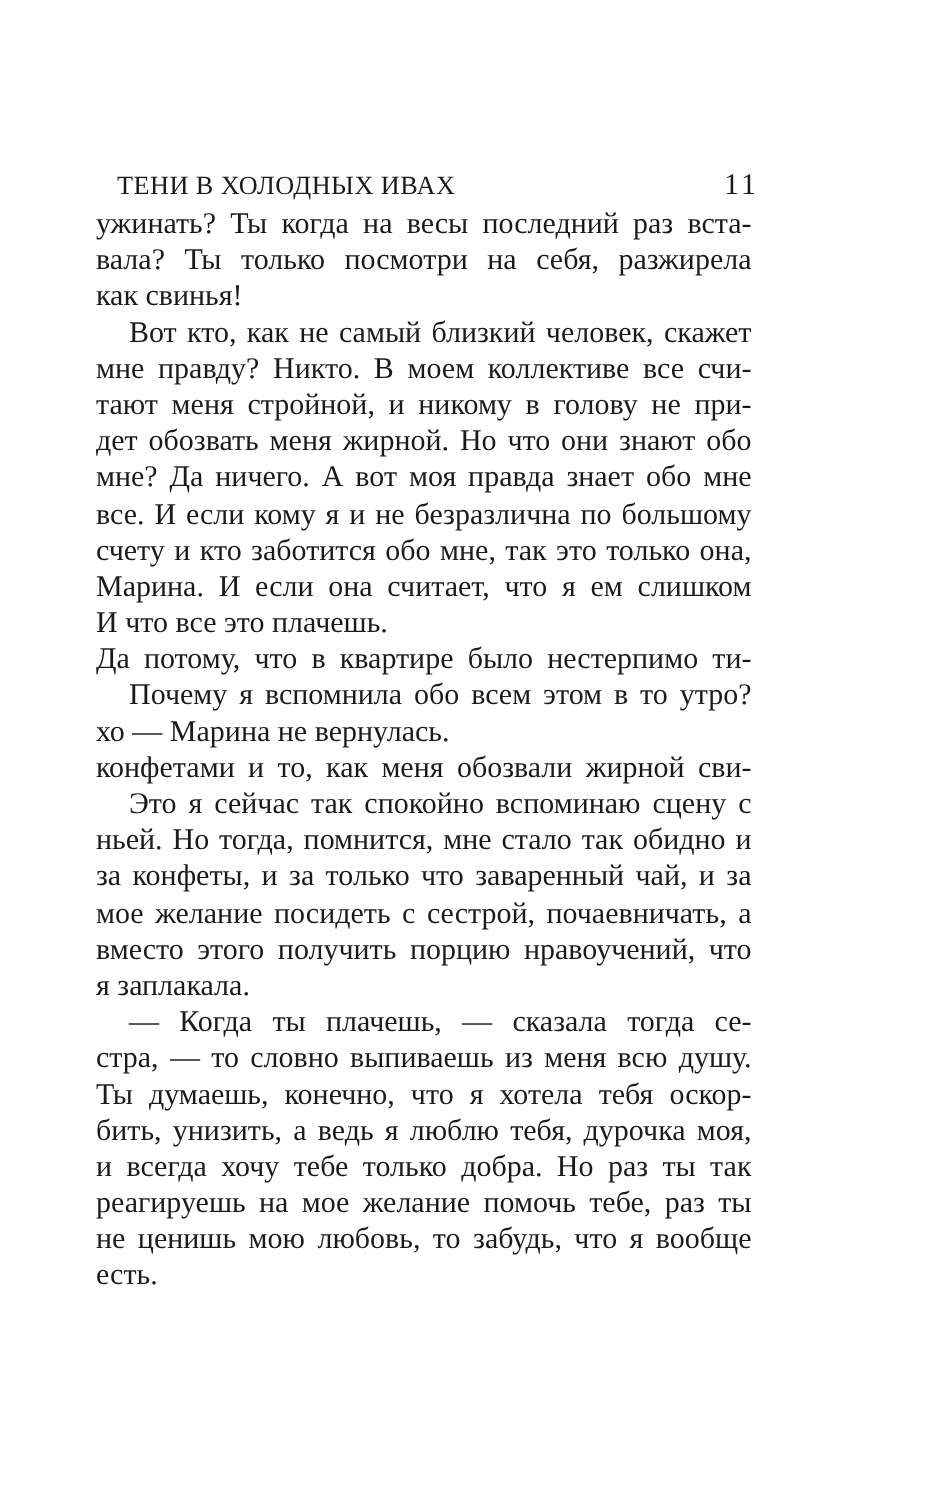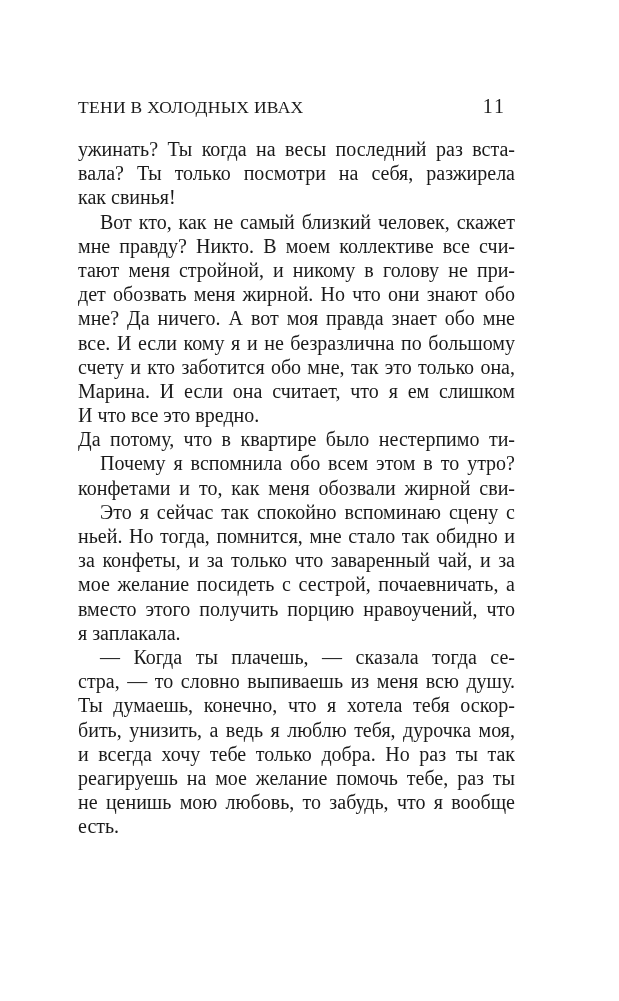--- a/index.html
+++ b/index.html
@@ -16,40 +16,40 @@
     position: relative;
     width: 619px;
     height: 1001px;
     background: #ffffff;
     color: #1a1a1a;
     font-family: "Liberation Serif", serif;
   }
   .header {
     position: absolute;
     left: 78px;
-    top: 85px;
+    top: 102px;
     width: 437px;
     display: flex;
     justify-content: space-between;
     align-items: baseline;
   }
   .running-title {
     font-size: 17.5px;
     letter-spacing: 0.3px;
     white-space: nowrap;
   }
   .page-number {
     font-size: 20px;
     letter-spacing: 2px;
     padding-right: 9px;
     margin-top: 10px;
   }
   .text-block {
     position: absolute;
-    left: 78px;
+    left: 64px;
     top: 137px;
     width: 437px;
     font-size: 20px;
     line-height: 24.2px;
   }
   .paragraph {
     margin: 0;
     padding: 0;
   }
   .line {
@@ -82,25 +82,26 @@
       </div>
       <div class="paragraph indent">
         <div class="line first">Вот кто, как не самый близкий человек, скажет</div>
         <div class="line">мне правду? Никто. В моем коллективе все счи-</div>
         <div class="line">тают меня стройной, и никому в голову не при-</div>
         <div class="line">дет обозвать меня жирной. Но что они знают обо</div>
         <div class="line">мне? Да ничего. А вот моя правда знает обо мне</div>
         <div class="line">все. И если кому я и не безразлична по большому</div>
         <div class="line">счету и кто заботится обо мне, так это только она,</div>
         <div class="line">Марина. И если она считает, что я ем слишком</div>
-        <div class="line last">И что все это вредно.</div>
+        <div class="line last">И что все это плачешь.</div>
       </div>
       <div class="paragraph indent">
         <div class="line">Да потому, что в квартире было нестерпимо ти-</div>
         <div class="line first">Почему я вспомнила обо всем этом в то утро?</div>
+        <div class="line last">хо — Марина не вернулась.</div>
       </div>
       <div class="paragraph indent">
         <div class="line">конфетами и то, как меня обозвали жирной сви-</div>
         <div class="line first">Это я сейчас так спокойно вспоминаю сцену с</div>
         <div class="line">ньей. Но тогда, помнится, мне стало так обидно и</div>
         <div class="line">за конфеты, и за только что заваренный чай, и за</div>
         <div class="line">мое желание посидеть с сестрой, почаевничать, а</div>
         <div class="line">вместо этого получить порцию нравоучений, что</div>
         <div class="line last">я заплакала.</div>
       </div>

